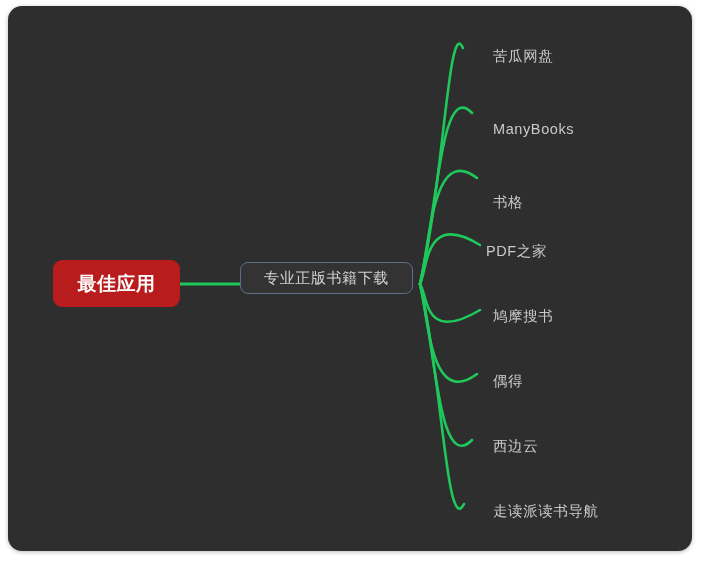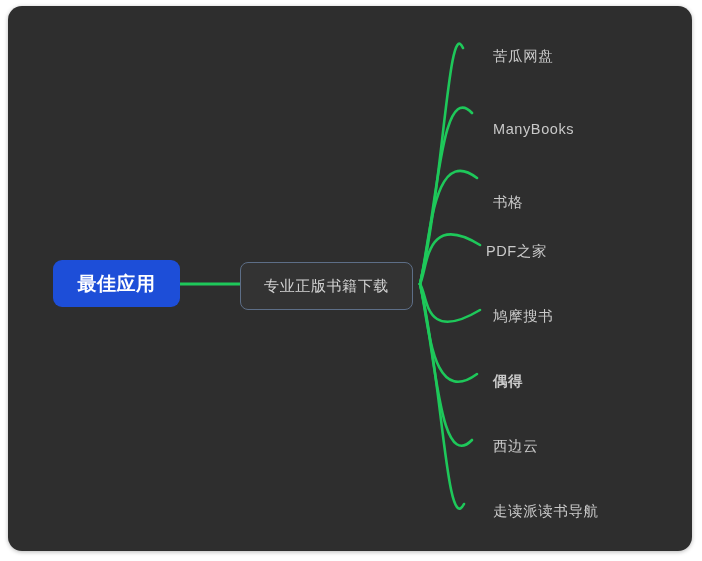--- a/index.html
+++ b/index.html
@@ -43,32 +43,32 @@
     display: flex;
     align-items: center;
     justify-content: center;
     white-space: nowrap;
   }
   #root-node {
     left: 53px;
     top: 260px;
     width: 127px;
     height: 47px;
-    background: #1d4ed8;
+    background: #b91c1c;
     border-radius: 9px;
     color: #ffffff;
     font-size: 19px;
     font-weight: bold;
     letter-spacing: 0.5px;
   }
   #branch-node {
     left: 240px;
     top: 262px;
     width: 173px;
-    height: 48px;
+    height: 32px;
     background: #333333;
     border: 1.6px solid #5d6e87;
     border-radius: 8px;
     color: #d2d2d2;
     font-size: 15px;
     letter-spacing: 0.6px;
   }
   .leaf-label {
     position: absolute;
     color: #c9c9c9;
@@ -106,18 +106,18 @@
   <div class="node" id="branch-node">
     <span>专业正版书籍下载</span>
   </div>
 
   <div id="leaf-layer">
       <div class="leaf-label" style="left: 493px; top: 56px;">苦瓜网盘</div>
       <div class="leaf-label" style="left: 493px; top: 121px; margin-top: 8px;">ManyBooks</div>
       <div class="leaf-label" style="left: 493px; top: 202px;">书格</div>
       <div class="leaf-label" style="left: 486px; top: 251px;">PDF之家</div>
       <div class="leaf-label" style="left: 493px; top: 316px;">鸠摩搜书</div>
-      <div class="leaf-label" style="left: 493px; top: 381px; font-weight: bold;">偶得</div>
+      <div class="leaf-label" style="left: 493px; top: 381px;">偶得</div>
       <div class="leaf-label" style="left: 493px; top: 446px;">西边云</div>
       <div class="leaf-label" style="left: 493px; top: 511px; text-align: center;">走读派读书导航</div>
     </div>
 
 </div>
 
 </body></html>

